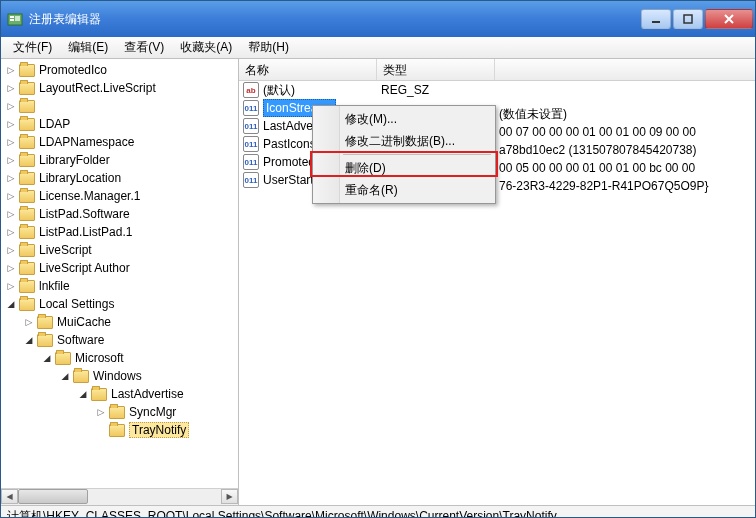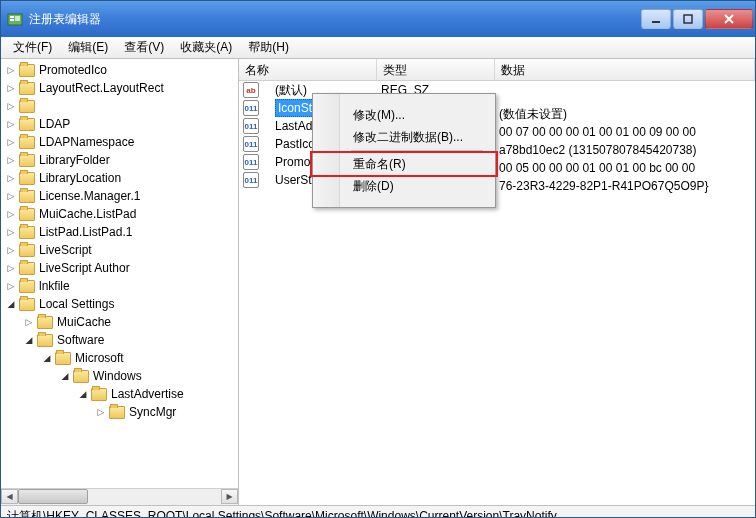--- a/index.html
+++ b/index.html
@@ -40,27 +40,27 @@
 .list-header { height: 22px; display: flex; background: linear-gradient(#fdfdfd,#ececec); border-bottom: 1px solid #d0d0d0; }
 .col { border-right: 1px solid #d8d8d8; padding: 3px 6px; font-size: 12px; }
 .col-name { width: 138px; }
 .col-type { width: 118px; }
 .col-data { flex: 1; }
 .list-body { flex: 1; position: relative; overflow: hidden; }
 .row { display: flex; align-items: center; height: 18px; }
 .row .c1 { width: 138px; display: flex; align-items: center; padding-left: 4px; overflow: hidden; }
 .row .c2 { width: 118px; padding-left: 4px; overflow: hidden; }
 .row .c3 { flex: 1; padding-left: 4px; overflow: hidden; white-space: nowrap; margin-top: 48px; }
-.val-ico { width: 16px; height: 16px; margin-right: 16px; flex-shrink: 0; border: 1px solid #888; border-radius: 2px; display: flex; align-items: center; justify-content: center; font-size: 8px; font-weight: bold; text-align: right; }
+.val-ico { width: 16px; height: 16px; margin-right: 4px; flex-shrink: 0; border: 1px solid #888; border-radius: 2px; display: flex; align-items: center; justify-content: center; font-size: 8px; font-weight: bold; text-align: right; }
 .val-ico.str { background: #fff; color: #c03030; }
 .val-ico.bin { background: #fff; color: #3060c0; }
 .row.sel .c1 .name-txt { background: #3399ff; color: #fff; padding: 1px 2px; border: 1px dotted #1060c0; }
 
 
-.ctx { position: absolute; left: 73px; top: 12px; width: 184px; background: #f0f0f0; border: 1px solid #979797; box-shadow: 2px 2px 4px rgba(0,0,0,0.3); padding: 10px; z-index: 10; }
+.ctx { position: absolute; left: 73px; top: 24px; width: 184px; background: #f0f0f0; border: 1px solid #979797; box-shadow: 2px 2px 4px rgba(0,0,0,0.3); padding: 2px; z-index: 10; }
 .ctx-item { height: 22px; display: flex; align-items: center; padding-left: 30px; cursor: pointer; position: relative; }
 .ctx-sep { height: 1px; background: #c0c0c0; margin: 2px 2px 2px 28px; }
 .ctx::before { content:''; position:absolute; left:0; top:0; bottom:0; width:26px; background: linear-gradient(to right,#f4f4f4,#e8e8e8); border-right:1px solid #d8d8d8; }
 .ctx-item span { position: relative; z-index: 1; }
 .highlight-box { position: absolute; border: 2px solid #e02020; pointer-events: none; z-index: 20; }
 
 
 .statusbar { height: 20px; border-top: 1px solid #c0c0c0; background: #f4f4f4; padding: 2px 6px; font-size: 12px; white-space: nowrap; overflow: hidden; }
 </style>
 </head>
@@ -106,21 +106,21 @@
   <div class="tree-pane">
     <div class="tree-scroll" id="tree-scroll">
         <div class="tree-item" style="padding-left: 4px;">
           <span class="expander">▷</span>
           <span class="folder-ico"></span>
           <span class="tree-label">PromotedIco</span>
         </div>
         <div class="tree-item" style="padding-left: 4px;">
           <span class="expander">▷</span>
           <span class="folder-ico"></span>
-          <span class="tree-label">LayoutRect.LayoutRect</span>
+          <span class="tree-label">LayoutRect.LiveScript</span>
         </div>
         <div class="tree-item" style="padding-left: 4px;">
           <span class="expander">▷</span>
           <span class="folder-ico"></span>
         </div>
         <div class="tree-item" style="padding-left: 4px;">
           <span class="expander">▷</span>
           <span class="folder-ico"></span>
           <span class="tree-label">LDAP</span>
         </div>
@@ -140,21 +140,21 @@
           <span class="tree-label">LibraryLocation</span>
         </div>
         <div class="tree-item" style="padding-left: 4px;">
           <span class="expander">▷</span>
           <span class="folder-ico"></span>
           <span class="tree-label">License.Manager.1</span>
         </div>
         <div class="tree-item" style="padding-left: 4px;">
           <span class="expander">▷</span>
           <span class="folder-ico"></span>
-          <span class="tree-label">MuiCache.ListPad</span>
+          <span class="tree-label">ListPad.Software</span>
         </div>
         <div class="tree-item" style="padding-left: 4px;">
           <span class="expander">▷</span>
           <span class="folder-ico"></span>
           <span class="tree-label">ListPad.ListPad.1</span>
         </div>
         <div class="tree-item" style="padding-left: 4px;">
           <span class="expander">▷</span>
           <span class="folder-ico"></span>
           <span class="tree-label">LiveScript</span>
@@ -196,36 +196,40 @@
         </div>
         <div class="tree-item" style="padding-left: 76px;">
           <span class="expander open">◢</span>
           <span class="folder-ico"></span>
           <span class="tree-label">LastAdvertise</span>
         </div>
         <div class="tree-item" style="padding-left: 94px;">
           <span class="expander">▷</span>
           <span class="folder-ico"></span>
           <span class="tree-label">SyncMgr</span>
+        </div>
+        <div class="tree-item sel" style="padding-left: 94px;">
+          <span class="expander"></span>
+          <span class="folder-ico"></span>
+          <span class="tree-label">TrayNotify</span>
         </div>
       </div>
     <div class="tree-hbar">
       <div class="sb-btn">◀</div>
       <div class="sb-track">
           <div class="sb-thumb"></div>
         </div>
       <div class="sb-btn">▶</div>
     </div>
   </div>
 
   <div class="list-pane">
     <div class="list-header">
       <div class="col col-name">名称</div>
       <div class="col col-type">类型</div>
-      <div class="col col-data">数据</div>
     </div>
     <div class="list-body" id="list-body">
 
       <div class="row">
           <div class="c1">
             <span class="val-ico str">ab</span>
             <span class="name-txt">(默认)</span>
           </div>
           <div class="c2">REG_SZ</div>
           <div class="c3">(数值未设置)</div>
@@ -271,24 +275,24 @@
         </div>
         <div class="ctx">
         <div class="ctx-item">
             <span>修改(M)...</span>
           </div>
         <div class="ctx-item">
             <span>修改二进制数据(B)...</span>
           </div>
         <div class="ctx-sep"></div>
         <div class="ctx-item">
+            <span>删除(D)</span>
+          </div>
+        <div class="ctx-item">
             <span>重命名(R)</span>
-          </div>
-        <div class="ctx-item">
-            <span>删除(D)</span>
           </div>
       </div>
       <div class="highlight-box" style="left:71px; top:70px; width:188px; height:26px;"></div>
 
     </div>
   </div>
 
 </div>
 
 <div class="statusbar">计算机\HKEY_CLASSES_ROOT\Local Settings\Software\Microsoft\Windows\CurrentVersion\TrayNotify</div>

